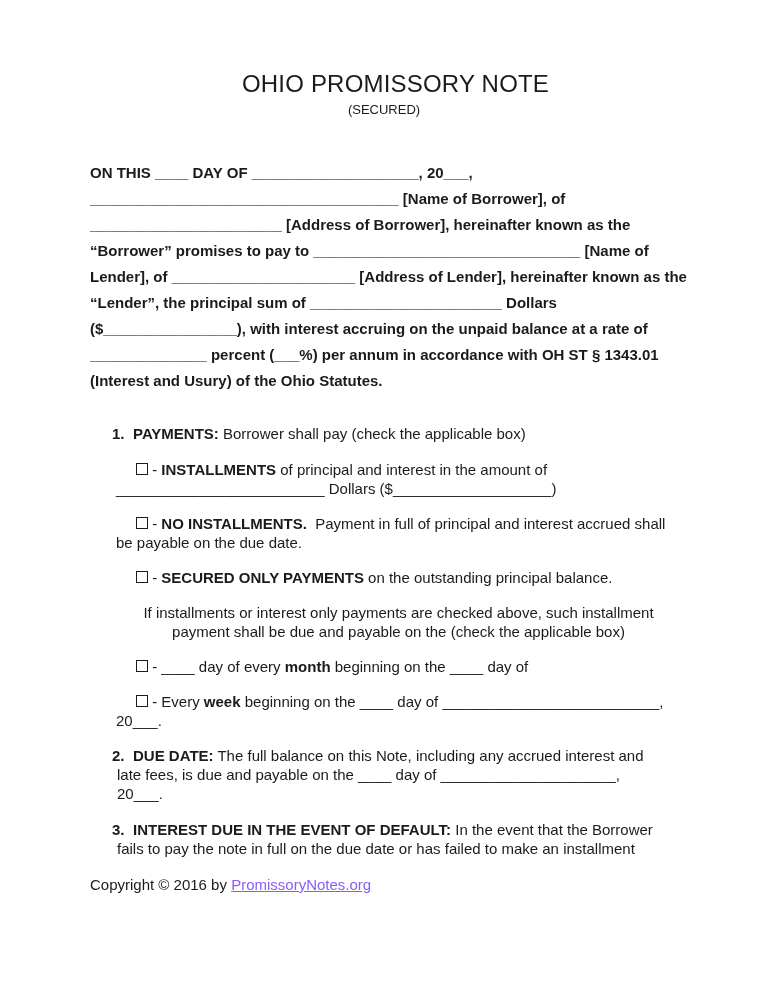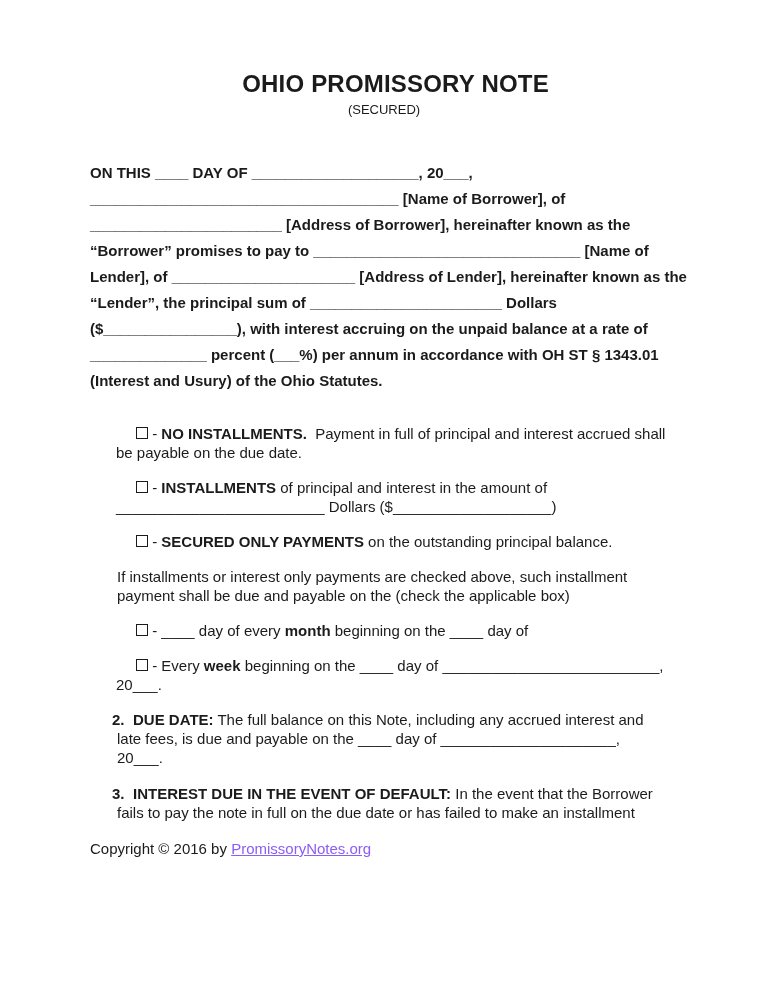--- a/index.html
+++ b/index.html
@@ -9,21 +9,21 @@
     width:768px;height:994px;
     margin:0 auto;
     background:#ffffff;
     font-family:"Liberation Sans","DejaVu Sans",sans-serif;
     color:#1b1b1b;
     font-size:15px;
     overflow:hidden;
   }
   .doc-header{margin-top:70px;text-align:center;}
   .doc-title{
-    font-size:24px;font-weight:bold;line-height:28px;
+    font-size:24px;font-weight:normal;line-height:28px;
     margin:0;letter-spacing:.2px;padding-left:23px;
   }
   .doc-subtitle{font-size:13px;line-height:24px;margin:0 0 38px 0;font-weight:normal;}
   .intro{
     margin:0 0 30px 90px;
     width:600px;
     line-height:26px;
     white-space:nowrap;
     font-weight:bold;
   }
@@ -38,20 +38,21 @@
     font-weight:bold;text-indent:0;
   }
   .doc-body .checkbox{
     margin:0 0 16px 116px;
     text-indent:20px;
     line-height:19px;
   }
   .doc-body .para{
     margin:0 0 16px 117px;
     line-height:19px;
+    text-align:center;
   }
   .cb{
     display:inline-block;
     width:10px;height:10px;
     border:1.5px solid #1b1b1b;
     vertical-align:0px;
   }
   .b{font-weight:bold;}
   .footer{
     margin:12px 0 0 90px;
@@ -65,22 +66,23 @@
 <div class="page">
 
   <div class="doc-header">
     <h1 class="doc-title">OHIO PROMISSORY NOTE</h1>
     <div class="doc-subtitle">(SECURED)</div>
   </div>
 
   <div class="intro"><span>ON THIS ____ DAY OF ____________________, 20___,</span><br><span>_____________________________________ [Name of Borrower], of</span><br><span>_______________________ [Address of Borrower], hereinafter known as the</span><br><span>“Borrower” promises to pay to ________________________________ [Name of</span><br><span>Lender], of ______________________ [Address of Lender], hereinafter known as the</span><br><span>“Lender”, the principal sum of _______________________ Dollars</span><br><span>($________________), with interest accruing on the unpaid balance at a rate of</span><br><span>______________ percent (___%) per annum in accordance with OH ST § 1343.01</span><br><span>(Interest and Usury) of the Ohio Statutes.</span></div>
 
   <div class="doc-body">
+      <div class="item"><span class="num">1.</span><span class="b">PAYMENTS:</span><span> Borrower shall pay (check the applicable box)</span></div>
+      <div class="checkbox"><span class="cb"></span><span> - </span><span class="b">INSTALLMENTS</span><span> of principal and interest in the amount of</span><br><span>_________________________ Dollars ($___________________)</span></div>
       <div class="checkbox"><span class="cb"></span><span> - </span><span class="b">NO INSTALLMENTS.</span><span>&nbsp; Payment in full of principal and interest accrued shall</span><br><span>be payable on the due date.</span></div>
-      <div class="checkbox"><span class="cb"></span><span> - </span><span class="b">INSTALLMENTS</span><span> of principal and interest in the amount of</span><br><span>_________________________ Dollars ($___________________)</span></div>
       <div class="checkbox"><span class="cb"></span><span> - </span><span class="b">SECURED ONLY PAYMENTS</span><span> on the outstanding principal balance.</span></div>
       <div class="para"><span>If installments or interest only payments are checked above, such installment</span><br><span>payment shall be due and payable on the (check the applicable box)</span></div>
       <div class="checkbox"><span class="cb"></span><span> - ____ day of every </span><span class="b">month</span><span> beginning on the ____ day of</span><br></div>
       <div class="checkbox"><span class="cb"></span><span> - Every </span><span class="b">week</span><span> beginning on the ____ day of __________________________, 20___.</span></div>
       <div class="item"><span class="num">2.</span><span class="b">DUE DATE:</span><span> The full balance on this Note, including any accrued interest and</span><br><span>late fees, is due and payable on the ____ day of _____________________,</span><br><span>20___.</span></div>
       <div class="item"><span class="num">3.</span><span class="b">INTEREST DUE IN THE EVENT OF DEFAULT:</span><span> In the event that the Borrower</span><br><span>fails to pay the note in full on the due date or has failed to make an installment</span><br></div>
     </div>
 
   <div class="footer">
     <span>Copyright © 2016 by </span><a href="#">PromissoryNotes.org</a>

